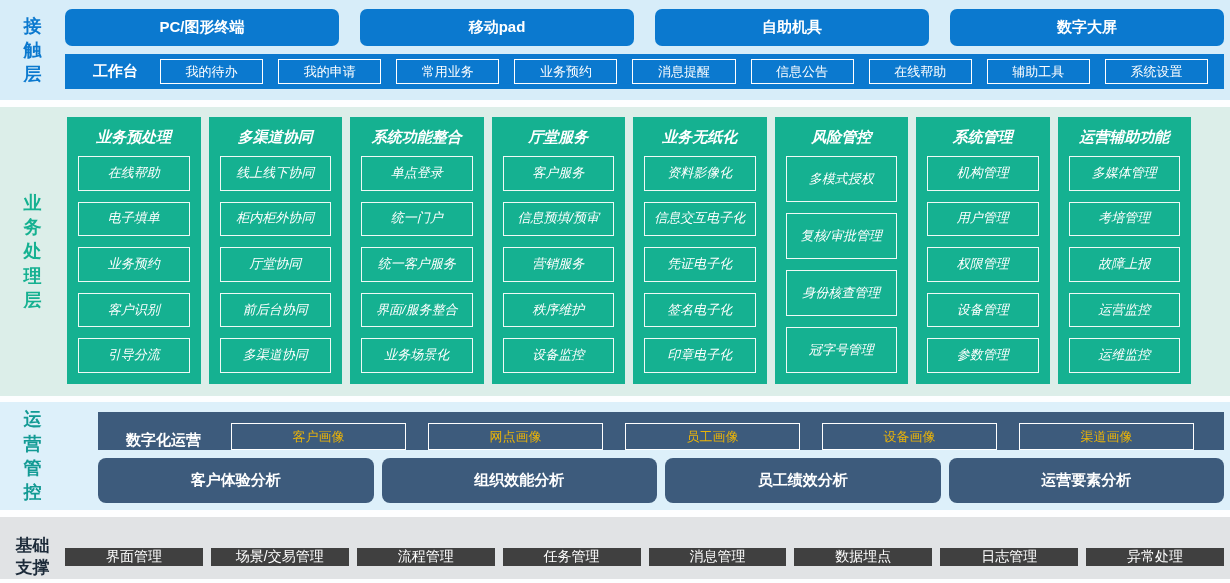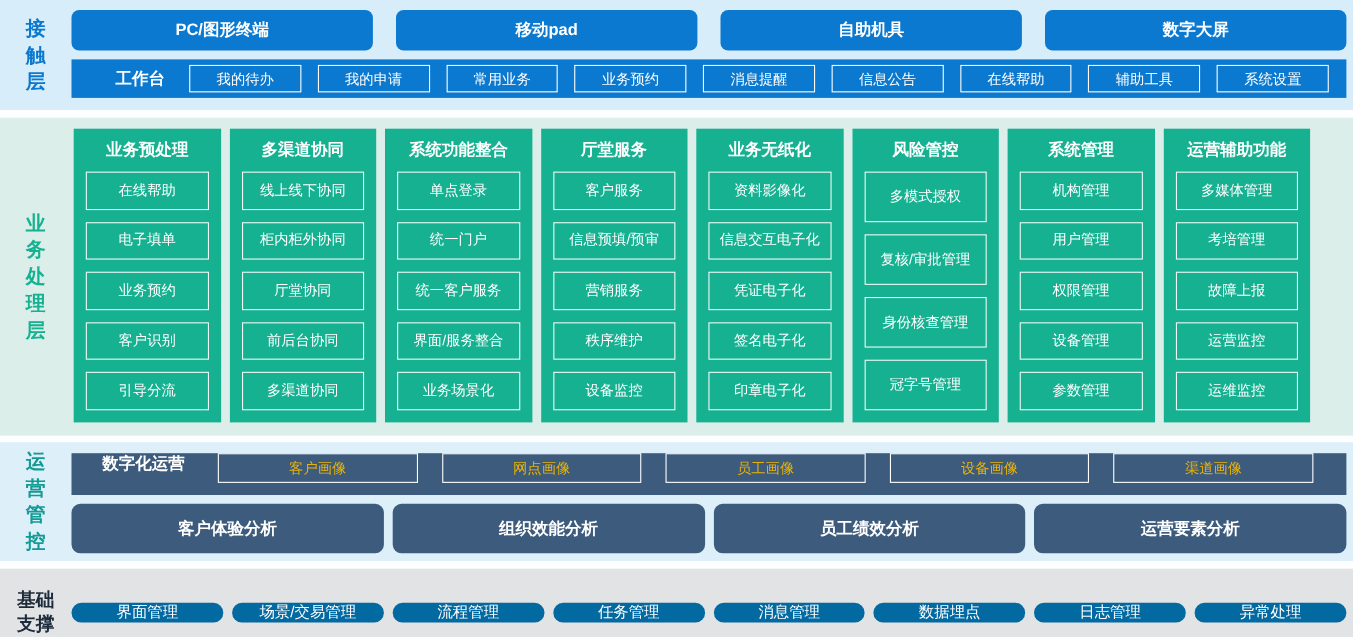--- a/index.html
+++ b/index.html
@@ -5,21 +5,21 @@
   * { box-sizing: border-box; margin: 0; padding: 0; }
   html, body { width: 1230px; height: 583px; }
   body {
     background: #fdfeff;
     font-family: "Liberation Sans", "DejaVu Sans", sans-serif;
     overflow: hidden;
   }
   .layer { display: flex; width: 1230px; }
   .layer-contact    { height: 100px; background: #d7edf9; margin-bottom: 7px; }
   .layer-business   { height: 289px; background: #dceee9; margin-bottom: 6px; }
-  .layer-operations { height: 108px; background: #ddf0fa; margin-bottom: 7px; }
+  .layer-operations { height: 108px; background: #ddf0fa; margin-bottom: 7px; gap: 33px; }
   .layer-foundation { height: 62px;  background: #e1e3e5; align-items: flex-end; }
 
   .gutter { flex: 0 0 65px; display: flex; align-items: center; justify-content: center; border-radius: 32px; }
   .vlabel {
     font-weight: bold; font-size: 18px; line-height: 1.35;
     width: 1.25em; text-align: center; word-break: break-all;
   }
   .vlabel-blue  { color: #0b79cf; }
   .vlabel-green { color: #15b191; }
   .vlabel-teal  { color: #129a94; }
@@ -31,68 +31,68 @@
   .channels { display: flex; gap: 21px; margin-top: 9px; height: 37px; }
   .channel-btn {
     flex: 1; background: #0b79cf; border-radius: 7px; color: #fff;
     font-weight: bold; font-size: 15px;
     display: flex; align-items: center; justify-content: center;
   }
   .workbench {
     margin-top: 8px; height: 35px; background: #0b79cf;
     display: flex; align-items: center; padding: 0 16px 0 28px;
   }
-  .wb-label { color: #fff; font-weight: bold; font-size: 15px; margin-right: 22px; white-space: nowrap; margin-left: 12px; }
-  .wb-items { flex: 1; display: flex; gap: 15px; }
+  .wb-label { color: #fff; font-weight: bold; font-size: 15px; margin-right: 22px; white-space: nowrap; }
+  .wb-items { flex: 1; display: flex; gap: 15px; justify-content: flex-end; }
   .wb-btn {
     flex: 1; height: 25px; border: 1px solid #fff; color: #fff; font-size: 13px;
     display: flex; align-items: center; justify-content: center; white-space: nowrap;
   }
 
   
-  .biz-content { padding-right: 39px; }
+  .biz-content { padding-right: 39px; font-style: italic; }
   .columns { display: flex; gap: 8px; margin: 10px 0 12px 2px; flex: 1; }
   .b-col {
     flex: 1; background: #15b191; padding: 7px 11px 11px;
     display: flex; flex-direction: column;
   }
   .b-title {
     color: #fff; font-weight: bold; font-size: 15px; text-align: center;
     height: 25px; line-height: 25px; white-space: nowrap;
   }
   .b-items { flex: 1; display: flex; flex-direction: column; gap: 11px; margin-top: 7px; }
   .b-item {
     flex: 1; border: 1px solid #eefaf6; color: #fff; font-size: 13px;
     display: flex; align-items: center; justify-content: center;
     text-align: center; line-height: 1.15; padding: 0 2px;
   }
 
   
   .digital-bar {
     margin-top: 10px; height: 38px; background: #3d5b7c;
-    display: flex; align-items: flex-start; padding: 0 30px 0 28px;
+    display: flex; align-items: flex-end; padding: 0 30px 0 28px;
   }
   .digital-label { color: #fff; font-weight: bold; font-size: 15px; margin-right: 30px; white-space: nowrap; }
   .digital-items { flex: 1; display: flex; gap: 22px; }
   .digital-btn {
     flex: 1; height: 27px; border: 1px solid #fff; color: #eab308; font-size: 13px;
     display: flex; align-items: center; justify-content: center; white-space: nowrap;
   }
   .analysis-row { margin-top: 8px; display: flex; gap: 8px; height: 45px; text-align: right; }
   .analysis-btn {
     flex: 1; background: #3d5b7c; border-radius: 8px; color: #fff;
     font-weight: bold; font-size: 15px;
     display: flex; align-items: center; justify-content: center;
   }
 
   
   .foundation-content { flex-direction: row; gap: 8px; padding-top: 8px; padding-bottom: 13px; }
   .f-btn {
-    flex: 1; background: #0369a1; color: #fff; font-size: 14px;
-    display: flex; align-items: center; justify-content: center; white-space: nowrap; border-radius: 13px;
+    flex: 1; background: #404040; color: #fff; font-size: 14px;
+    display: flex; align-items: center; justify-content: center; white-space: nowrap;
   }
 </style>
 </head>
 <body>
 
 <div>
 
   <section class="layer layer-contact">
     <div class="gutter">
       <div class="vlabel vlabel-blue">接触层</div>

